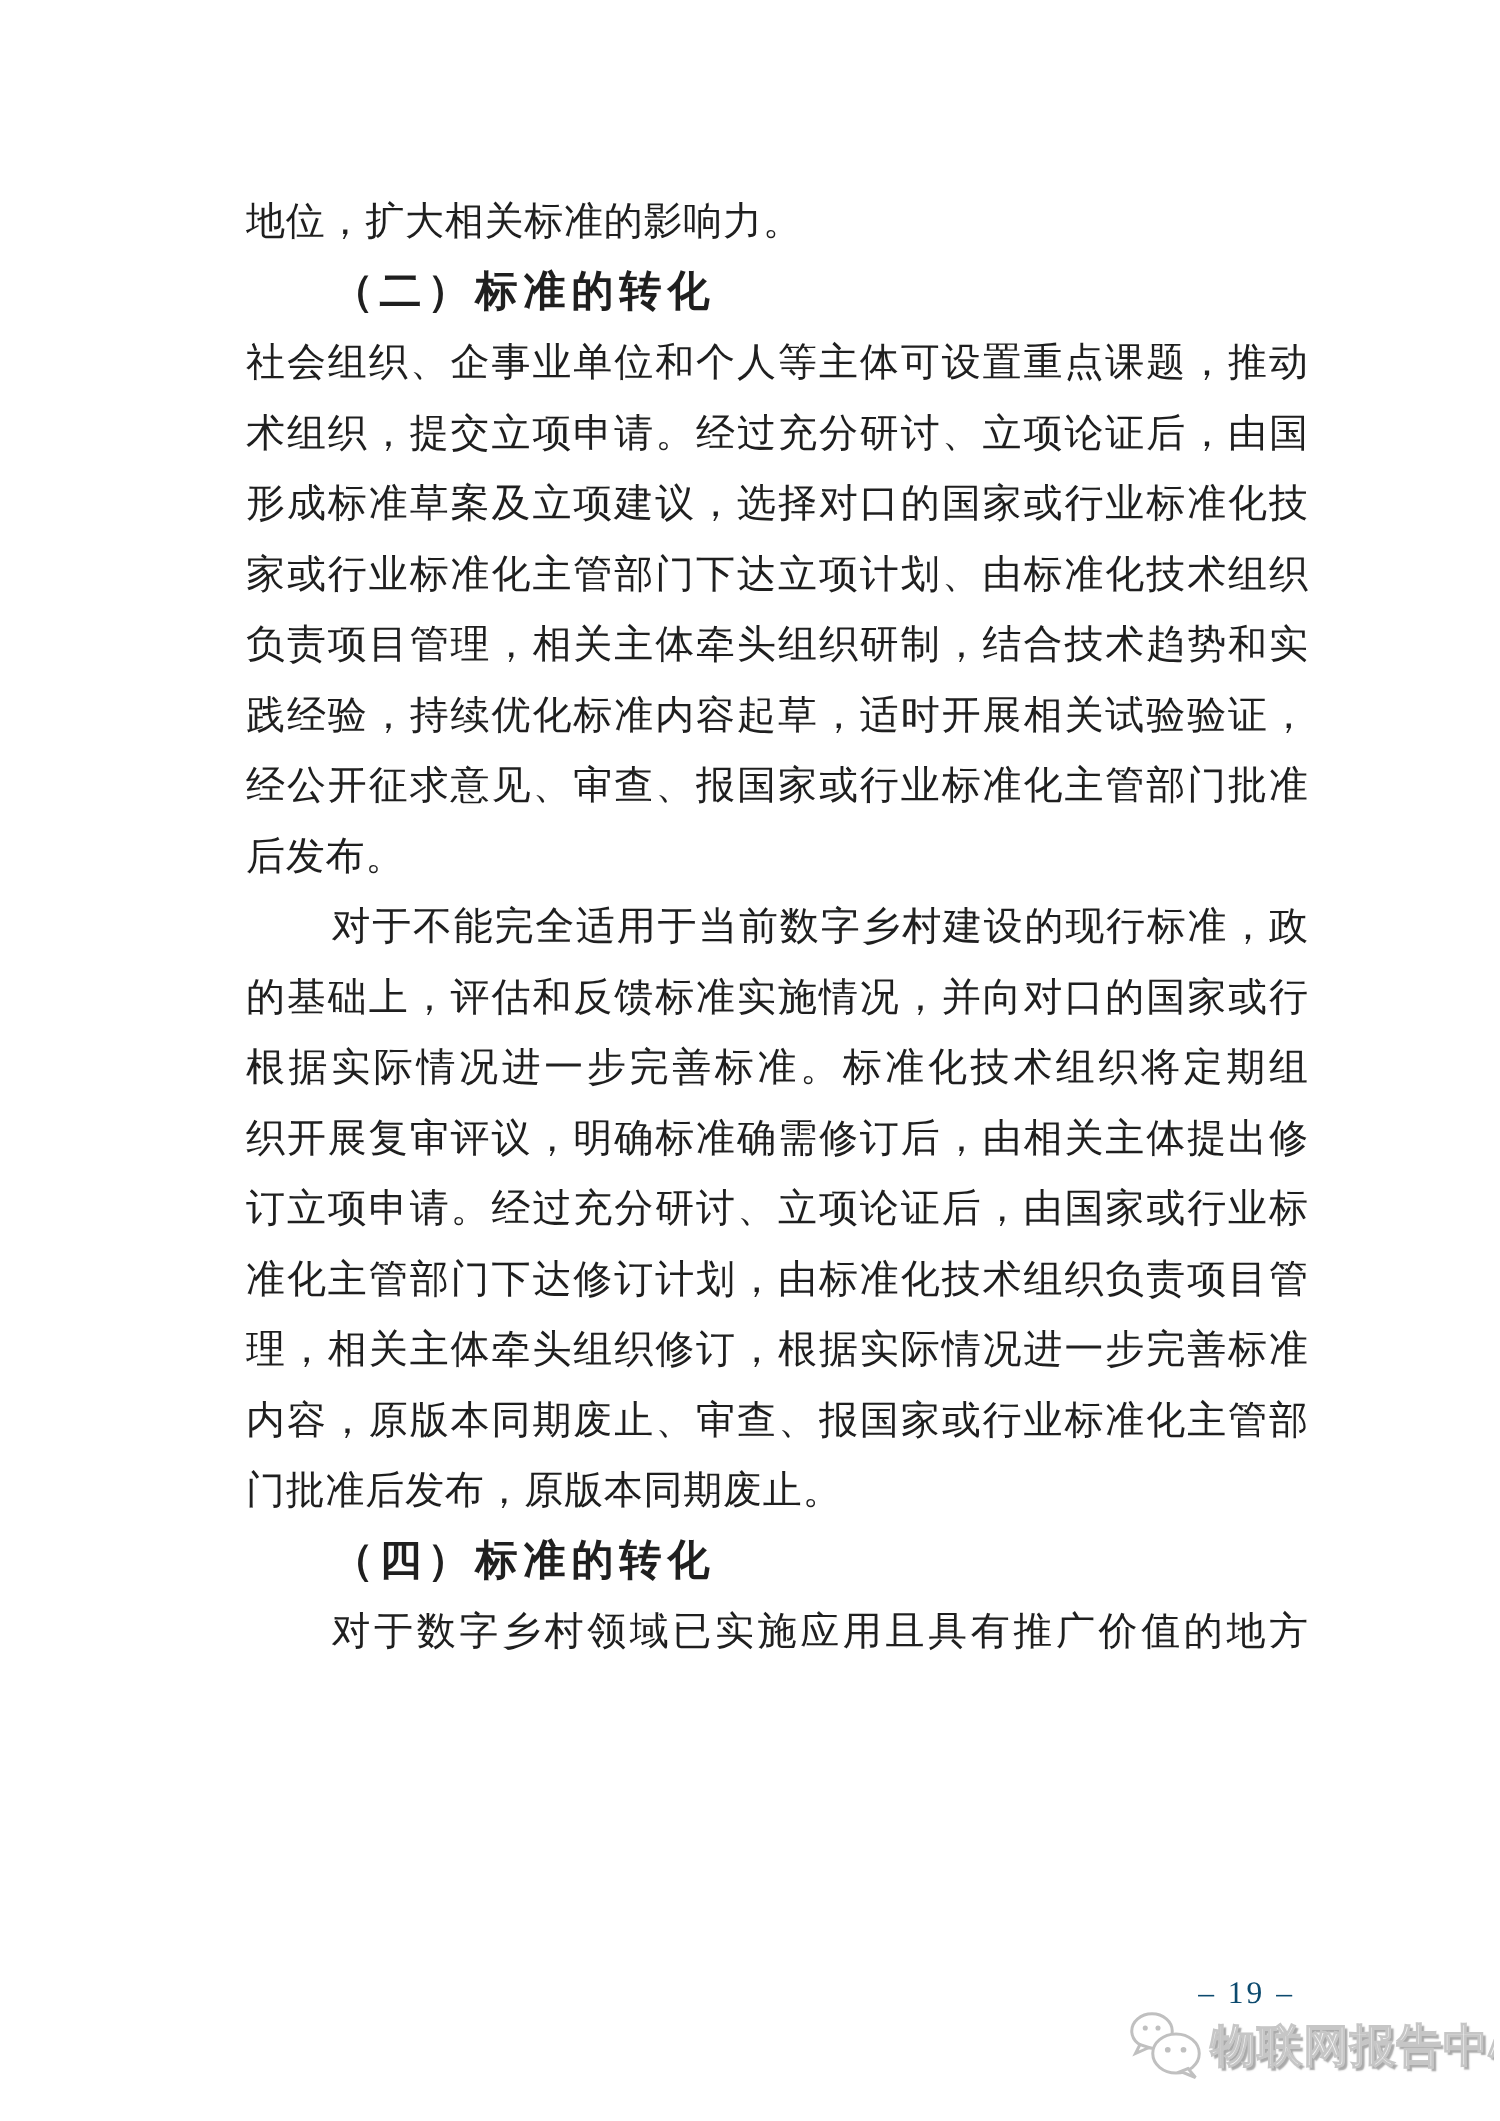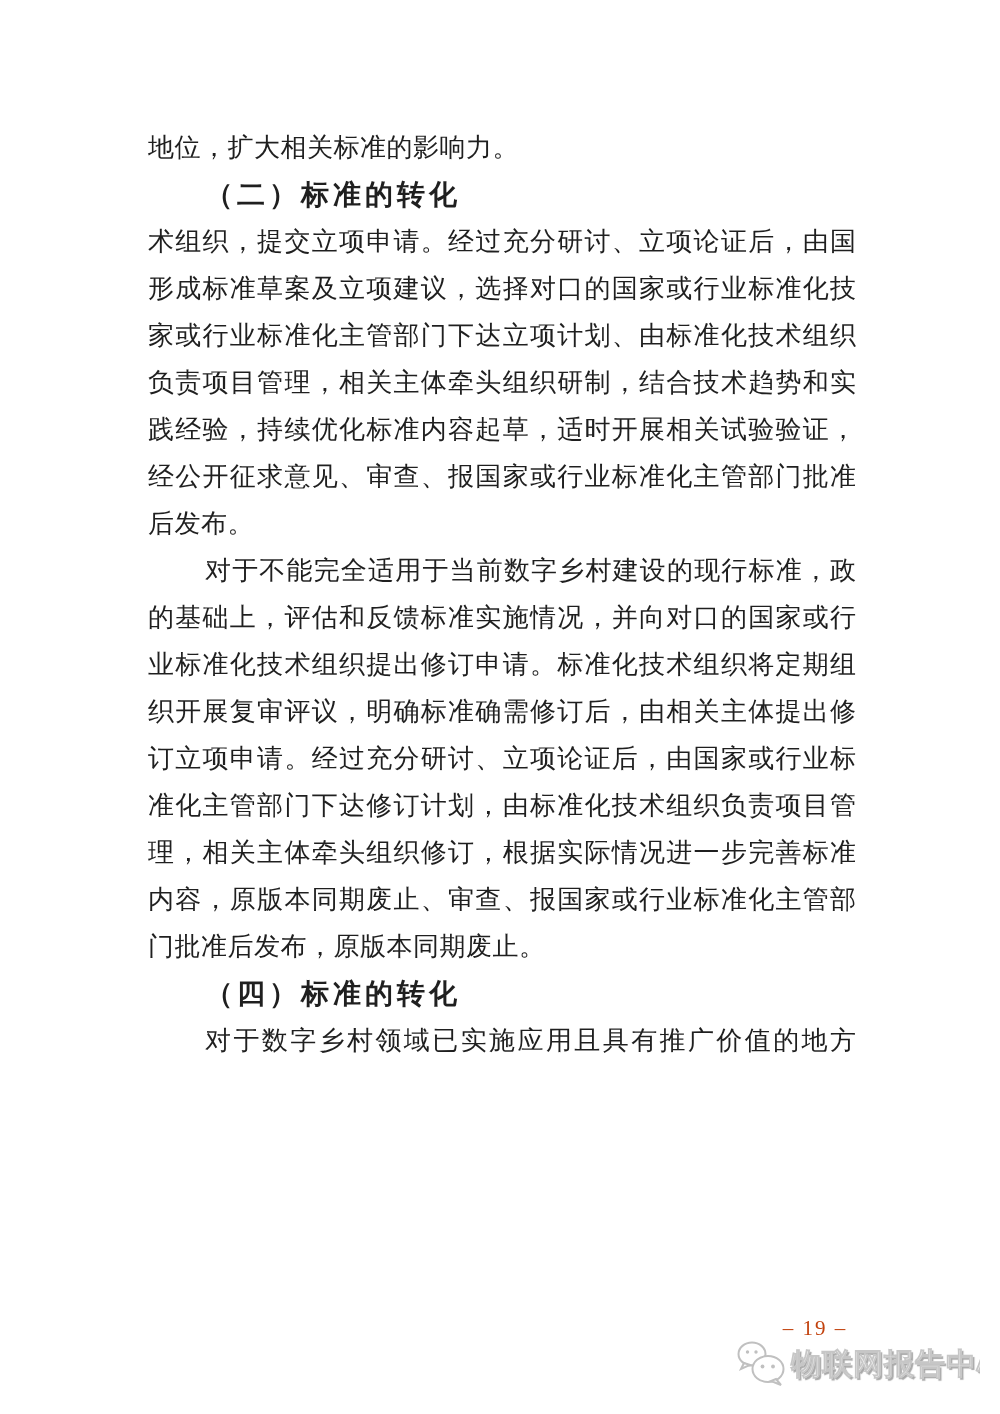--- a/index.html
+++ b/index.html
@@ -3,20 +3,21 @@
 <meta charset="utf-8">
 <style>
   html,body { margin:0; padding:0; background:#ffffff; }
   .page {
     position:relative;
     width:980px; height:1414px;
     background:#ffffff;
     font-family:"Liberation Serif","DejaVu Serif",serif;
     color:#1f1f1f;
     overflow:hidden;
+    margin-left:16px;
   }
   .textblock {
     position:absolute;
     left:148px; top:124px; width:708px;
   }
   .ln {
     height:47px;
     line-height:47px;
     font-size:26px;
     letter-spacing:0.5px;
@@ -37,21 +38,21 @@
     font-size:28px;
     letter-spacing:4px;
     padding-left:57px;
   }
   .pagenum {
     position:absolute;
     left:740px; top:1316px; width:150px;
     text-align:center;
     font-size:21px;
     letter-spacing:2px;
-    color:#c2410c;
+    color:#0c4a6e;
   }
   .wm {
     position:absolute;
     left:736px; top:1340px;
     display:flex;
     align-items:center;
     gap:5px;
   }
   .wm-icon svg { display:block; }
   .wm-text {
@@ -66,30 +67,31 @@
   }
 </style>
 </head>
 <body>
 
 <div class="page">
 
   <div class="textblock">
     <div class="ln">地位，扩大相关标准的影响力。</div>
     <div class="ln h">（二）标准的转化</div>
+    <div class="ln j">社会组织、企事业单位和个人等主体可设置重点课题，推动</div>
     <div class="ln j">术组织，提交立项申请。经过充分研讨、立项论证后，由国</div>
     <div class="ln j">形成标准草案及立项建议，选择对口的国家或行业标准化技</div>
     <div class="ln j">家或行业标准化主管部门下达立项计划、由标准化技术组织</div>
     <div class="ln j">负责项目管理，相关主体牵头组织研制，结合技术趋势和实</div>
     <div class="ln j">践经验，持续优化标准内容起草，适时开展相关试验验证，</div>
     <div class="ln j">经公开征求意见、审查、报国家或行业标准化主管部门批准</div>
     <div class="ln">后发布。</div>
     <div class="ln j i">对于不能完全适用于当前数字乡村建设的现行标准，政</div>
     <div class="ln j">的基础上，评估和反馈标准实施情况，并向对口的国家或行</div>
-    <div class="ln j">业标准化技术组织提出修订申请。标准化技术组织将定期组</div>
+    <div class="ln j">根据实际情况进一步完善标准。标准化技术组织将定期组</div>
     <div class="ln j">织开展复审评议，明确标准确需修订后，由相关主体提出修</div>
     <div class="ln j">订立项申请。经过充分研讨、立项论证后，由国家或行业标</div>
     <div class="ln j">准化主管部门下达修订计划，由标准化技术组织负责项目管</div>
     <div class="ln j">理，相关主体牵头组织修订，根据实际情况进一步完善标准</div>
     <div class="ln j">内容，原版本同期废止、审查、报国家或行业标准化主管部</div>
     <div class="ln">门批准后发布，原版本同期废止。</div>
     <div class="ln h">（四）标准的转化</div>
     <div class="ln j i">对于数字乡村领域已实施应用且具有推广价值的地方</div>
   </div>
 

